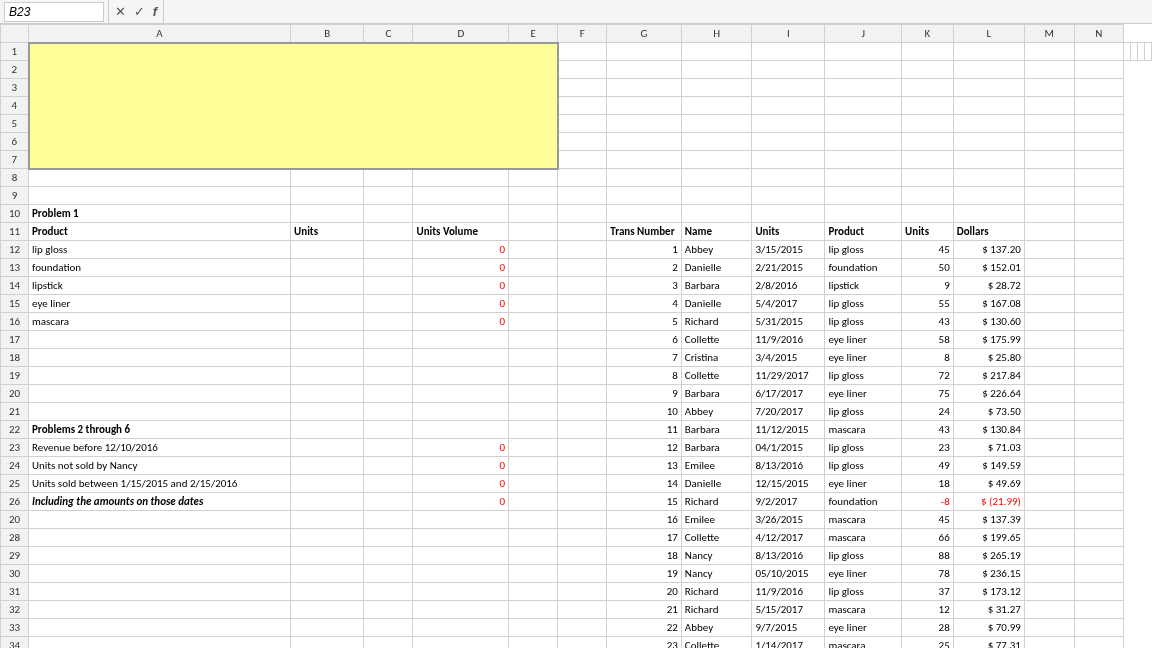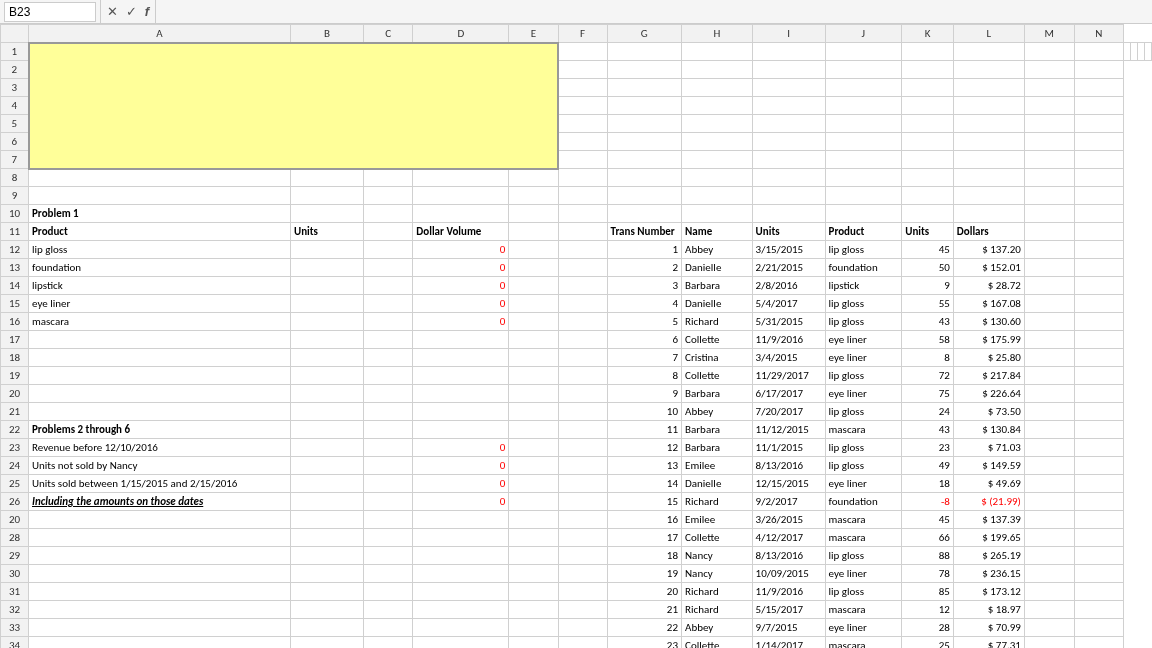--- a/index.html
+++ b/index.html
@@ -7,26 +7,27 @@
 
     
     .formula-bar {
       display: flex;
       align-items: center;
       height: 24px;
       border-bottom: 1px solid #ccc;
       background: #f5f5f5;
     }
     .name-box {
-      width: 92px;
+      width: 100px;
       border: 1px solid #ccc;
       height: 20px;
       margin: 17px 4px;
       padding: 0 4px;
       font-size: 12px;
+      font-style: italic;
     }
     .formula-icons {
       display: flex;
       align-items: center;
       gap: 4px;
       padding: 0 4px;
       border-left: 1px solid #ccc;
       border-right: 1px solid #ccc;
       height: 100%;
     }
@@ -94,21 +95,21 @@
       overflow: hidden;
       text-overflow: ellipsis;
       padding: 0 3px;
       height: 18px;
       vertical-align: middle;
       font-size: 11px;
     }
 
     .cell-bold { font-weight: bold; }
     .cell-red { color: red; }
-    .cell-italic { font-style: italic; text-decoration: underline; }
+    .cell-italic { font-style: italic; }
     .cell-right { text-align: right; }
 
     .instruction-cell {
       background: #ffff99;
       border: 2px solid #999;
       font-size: 11px;
       line-height: 1.5;
       padding: 4px;
       vertical-align: top;
     }
@@ -320,21 +321,21 @@
           <td class="cell"></td>
           <td class="cell"></td>
           <td class="cell"></td>
           <td class="cell"></td>
         </tr>
         <tr>
           <td class="row-header cell">11</td>
           <td class="cell cell-bold">Product</td>
           <td class="cell cell-bold">Units</td>
           <td class="cell cell-bold"></td>
-          <td class="cell cell-bold">Dollar Volume</td>
+          <td class="cell cell-bold">Units Volume</td>
           <td class="cell"></td>
           <td class="cell"></td>
           <td class="cell cell-bold">Trans Number</td>
           <td class="cell cell-bold">Name</td>
           <td class="cell cell-bold">Units</td>
           <td class="cell cell-bold">Product</td>
           <td class="cell cell-bold">Units</td>
           <td class="cell cell-bold">Dollars</td>
           <td class="cell"></td>
           <td class="cell"></td>
@@ -529,21 +530,21 @@
         <tr>
           <td class="row-header cell">23</td>
           <td class="cell">Revenue before 12/10/2016</td>
           <td class="cell"></td>
           <td class="cell"></td>
           <td class="cell cell-red cell-right">0</td>
           <td class="cell"></td>
           <td class="cell"></td>
           <td class="cell cell-right">12</td>
           <td class="cell">Barbara</td>
-          <td class="cell">11/1/2015</td>
+          <td class="cell">04/1/2015</td>
           <td class="cell">lip gloss</td>
           <td class="cell cell-right">23</td>
           <td class="cell cell-right">$  71.03</td>
           <td class="cell"></td>
           <td class="cell"></td>
         </tr>
         <tr>
           <td class="row-header cell">24</td>
           <td class="cell">Units not sold by Nancy</td>
           <td class="cell"></td>
@@ -648,58 +649,58 @@
         <tr>
           <td class="row-header cell">30</td>
           <td class="cell"></td>
           <td class="cell"></td>
           <td class="cell"></td>
           <td class="cell"></td>
           <td class="cell"></td>
           <td class="cell"></td>
           <td class="cell cell-right">19</td>
           <td class="cell">Nancy</td>
-          <td class="cell">10/09/2015</td>
+          <td class="cell">05/10/2015</td>
           <td class="cell">eye liner</td>
           <td class="cell cell-right">78</td>
           <td class="cell cell-right">$ 236.15</td>
           <td class="cell"></td>
           <td class="cell"></td>
         </tr>
         <tr>
           <td class="row-header cell">31</td>
           <td class="cell"></td>
           <td class="cell"></td>
           <td class="cell"></td>
           <td class="cell"></td>
           <td class="cell"></td>
           <td class="cell"></td>
           <td class="cell cell-right">20</td>
           <td class="cell">Richard</td>
           <td class="cell">11/9/2016</td>
           <td class="cell">lip gloss</td>
-          <td class="cell cell-right">85</td>
+          <td class="cell cell-right">37</td>
           <td class="cell cell-right">$ 173.12</td>
           <td class="cell"></td>
           <td class="cell"></td>
         </tr>
         <tr>
           <td class="row-header cell">32</td>
           <td class="cell"></td>
           <td class="cell"></td>
           <td class="cell"></td>
           <td class="cell"></td>
           <td class="cell"></td>
           <td class="cell"></td>
           <td class="cell cell-right">21</td>
           <td class="cell">Richard</td>
           <td class="cell">5/15/2017</td>
           <td class="cell">mascara</td>
           <td class="cell cell-right">12</td>
-          <td class="cell cell-right">$  18.97</td>
+          <td class="cell cell-right">$  31.27</td>
           <td class="cell"></td>
           <td class="cell"></td>
         </tr>
         <tr>
           <td class="row-header cell">33</td>
           <td class="cell"></td>
           <td class="cell"></td>
           <td class="cell"></td>
           <td class="cell"></td>
           <td class="cell"></td>

